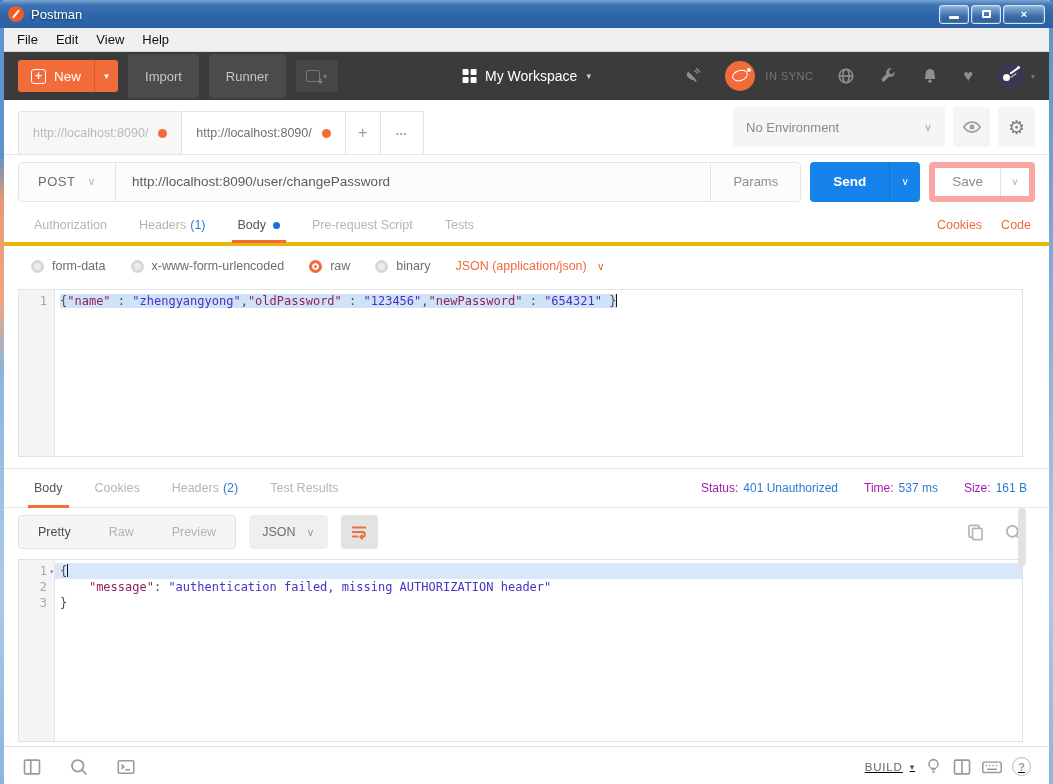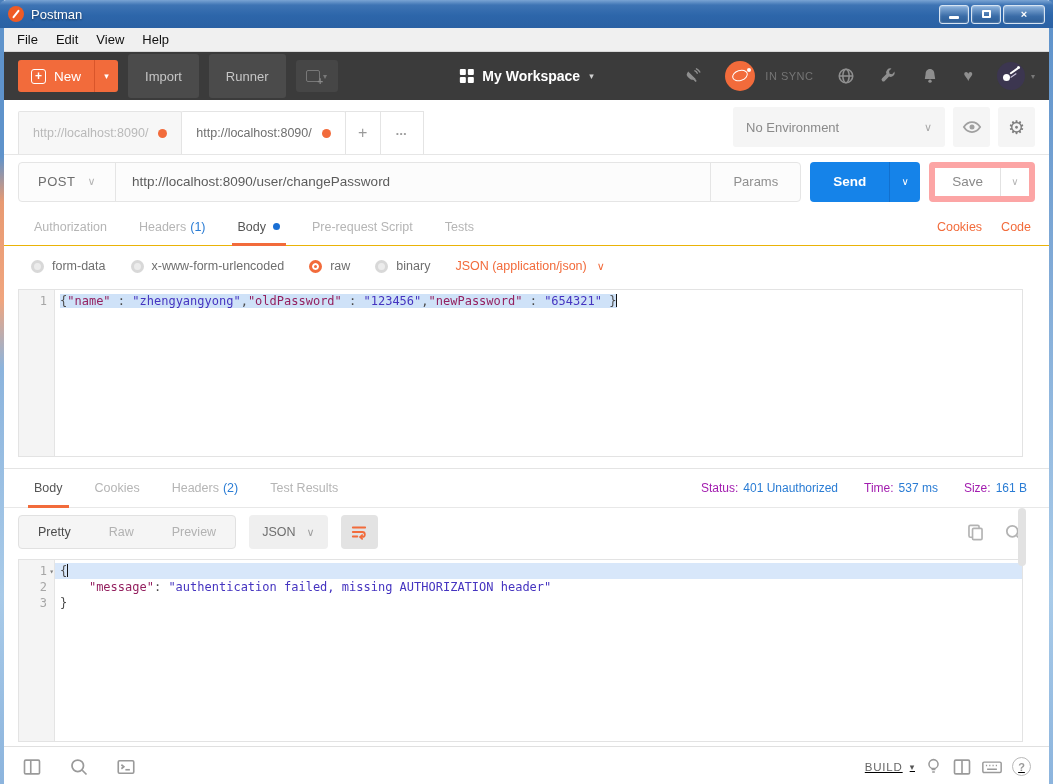--- a/index.html
+++ b/index.html
@@ -39,21 +39,21 @@
   .plus-box { width:15px; height:15px; border:1.5px solid #fff; border-radius:3px; display:flex; align-items:center; justify-content:center; font-size:12px; font-weight:bold; line-height:1; }
   .btn-new .dd { width:24px; background:#f26b3b; border-left:1px solid #d9552a; color:#fff; display:flex; align-items:center; justify-content:center; font-size:9px; }
   .tb-btn { height:44px; background:#4b4b4b; border-radius:3px; color:#c6c6c6; font-size:13px; display:flex; align-items:center; padding:0 17px; margin-left:10px; }
   .tb-iconbtn { height:32px; width:42px; background:#464646; border-radius:3px; margin-left:10px; display:flex; align-items:center; justify-content:center; gap:3px; }
   .winplus { width:14px; height:12px; border:1.5px solid #787878; border-radius:2px; position:relative; }
   .winplus::after { content:"+"; position:absolute; right:-4px; bottom:-6px; color:#8a8a8a; font-size:10px; font-weight:bold; }
   .tiny-caret { color:#787878; font-size:8px; }
   .workspace { position:absolute; left:50%; transform:translateX(-50%); display:flex; align-items:center; gap:9px; color:#fff; }
   .grid-icon { display:grid; grid-template-columns:6px 6px; grid-template-rows:6px 6px; gap:2px; }
   .grid-icon b { background:#fff; border-radius:1px; }
-  .workspace .label { font-size:14px;font-weight:bold; }
+  .workspace .label { font-size:14px; }
   .workspace .caret { font-size:9px; color:#cfcfcf; }
   .tb-right { margin-left:auto; display:flex; align-items:center; gap:24px; }
   .tb-right svg { display:block; }
   .sync-badge { width:30px; height:30px; border-radius:50%; background:#f26b3b; position:relative; }
   .sync-badge .ring { position:absolute; left:7px; top:9px; width:16px; height:11px; border:1.6px solid #fff; border-radius:50%; transform:rotate(-18deg); }
   .sync-badge .dot { position:absolute; right:4px; top:7px; width:4px; height:4px; border-radius:50%; background:#fff; }
   .insync { color:#757575; font-size:11px; letter-spacing:.5px; }
   .glyph-icon { color:#8f8f8f; font-size:16px; line-height:1; }
   .avatar-wrap { display:flex; align-items:center; gap:6px; }
   .avatar { width:28px; height:28px; border-radius:50%; background:#3c3650; position:relative; overflow:hidden; }
@@ -85,21 +85,21 @@
   .url-input { flex:1; display:flex; align-items:center; padding:0 16px; color:#5c5c5c; font-size:13.5px; }
   .params { display:flex; align-items:center; padding:0 22px; color:#8f8f8f; font-size:13px; border-left:1px solid #e5e5e5; }
   .send-group { display:flex; height:40px; border-radius:4px; overflow:hidden; flex:0 0 auto; }
   .send-group .main { background:#1583e9; color:#fff; font-size:13.5px; font-weight:bold; display:flex; align-items:center; padding:0 23px; }
   .send-group .dd { width:31px; background:#1583e9; border-left:1px solid #1170cf; color:#fff; display:flex; align-items:center; justify-content:center; font-size:10px; }
   .save-group { display:flex; height:40px; border:6px solid #fca5a5; border-radius:4px; overflow:hidden; flex:0 0 auto; }
   .save-group .main { color:#8a8a8a; font-size:13.5px; display:flex; align-items:center; padding:0 17px; background:#fff; }
   .save-group .dd { width:29px; border-left:1px solid #e2e2e2; display:flex; align-items:center; justify-content:center; background:#fff; font-size:10px; color:#b5b5b5; }
 
   
-  .reqtabs { height:38px; display:flex; align-items:center; padding:0 14px; border-bottom:1px solid #eab308; background:#fff; }
+  .reqtabs { height:38px; display:flex; align-items:center; padding:0 14px; border-bottom:4px solid #eab308; background:#fff; }
   .rtab { position:relative; height:100%; display:flex; align-items:center; padding:0 16px; font-size:12.5px; color:#b5b5b5; }
   .rtab .count { color:#2a7cd4; margin-left:4px; }
   .rtab.active { color:#555; }
   .rtab.active::after { content:""; position:absolute; left:10px; right:10px; bottom:-1px; height:3px; background:#f26b3b; }
   .rtab .bluedot { width:7px; height:7px; border-radius:50%; background:#1a6fd4; margin-left:7px; }
   .rtabs-right { margin-left:auto; display:flex; gap:19px; margin-right:4px; }
   .link-orange { color:#f26b3b; font-size:12.5px; }
 
   
   .bodytype { height:40px; display:flex; align-items:center; padding:0 27px; gap:25px; background:#fff; }

